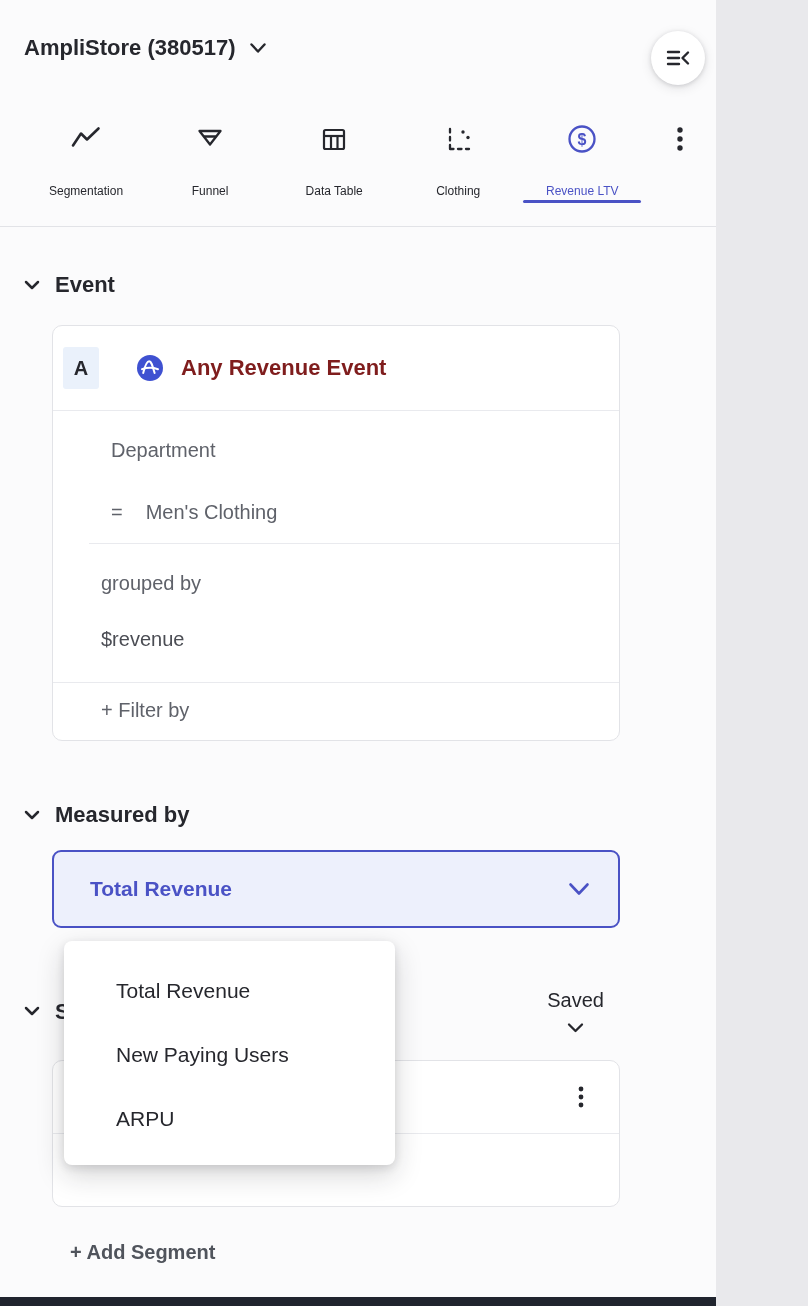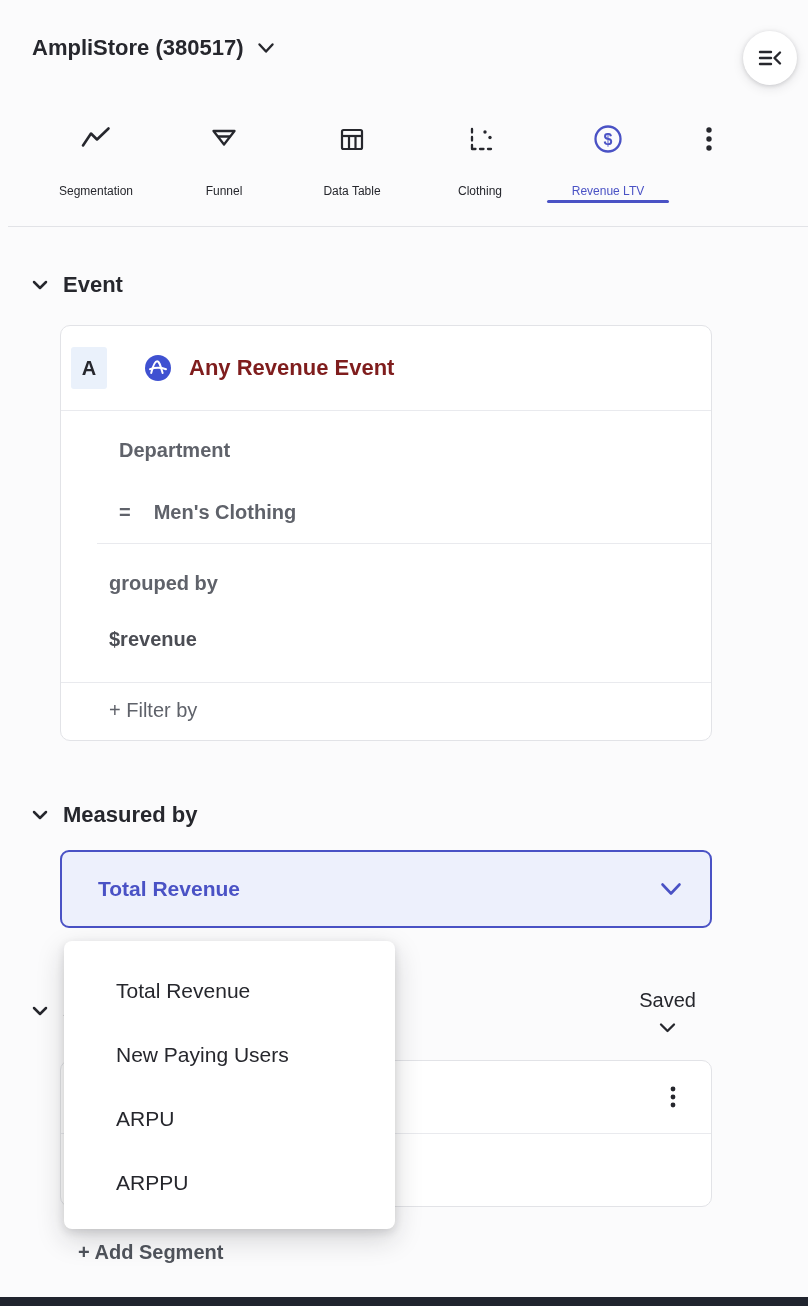--- a/index.html
+++ b/index.html
@@ -1,17 +1,17 @@
 <!DOCTYPE html>
 <html><head>
 <meta charset="utf-8">
 <style>
   * { margin:0; padding:0; box-sizing:border-box; }
   body { background:#e9e9ec; font-family:"Liberation Sans", sans-serif; }
-  .app { position:relative; width:808px; height:1306px; background:#fbfbfc; color:#25262c; overflow:hidden;padding-left:8px; }
+  .app { position:relative; width:716px; height:1306px; background:#fbfbfc; color:#25262c; overflow:hidden; }
 
   
   .topbar { position:relative; height:96px; display:flex; align-items:center; padding-left:24px; }
   .project-picker { display:flex; align-items:center; gap:13px; cursor:pointer; }
   .project-title { font-size:22px; font-weight:600; color:#26272d; }
   .collapse-btn { position:absolute; top:31px; right:11px; width:54px; height:54px; border-radius:50%;
     background:#fff; border:none; cursor:pointer; display:flex; align-items:center; justify-content:center;
     box-shadow:0 1px 4px rgba(30,30,40,.16), 0 3px 12px rgba(30,30,40,.10); }
 
   
@@ -40,21 +40,21 @@
 
   .card { margin-left:28px; background:#fff; border:1px solid #e2e3e7; border-radius:10px; }
 
   
   .event-card { margin-top:26px; }
   .event-head { display:flex; align-items:center; padding:21px 24px 21px 10px; border-bottom:1px solid #e9eaee; }
   .badge-a { width:36px; height:42px; background:#eaf1fb; border-radius:3px; display:flex; align-items:center;
     justify-content:center; font-size:20px; font-weight:700; color:#26272d; }
   .amp-icon { margin-left:37px; width:28px; height:28px; display:flex; }
   .event-title { margin-left:17px; font-size:22px; font-weight:700; color:#7f1d1d; cursor:pointer; }
-  .row { font-size:20px; color:#5f626a; line-height:22px;font-weight:bold; }
+  .row { font-size:20px; color:#5f626a; line-height:22px; }
   .row-prop { padding:28px 0 14px 58px; cursor:pointer; }
   .row-op { padding:26px 0 20px 58px; display:flex; gap:23px; cursor:pointer; }
   .divider { height:1px; background:#e9eaee; margin-left:36px; }
   .row-grouped { padding:28px 0 12px 48px; }
   .row-revenue { padding:22px 0 32px 48px; color:#4b4d54; cursor:pointer; }
   .event-foot { border-top:1px solid #e9eaee; padding:16px 0 19px 48px; font-size:20px; line-height:22px;
     color:#5f626a; cursor:pointer; }
 
   
   .select { margin:21px 0 0 28px; height:78px; background:#edf0fc; border:2px solid #4a52c5; border-radius:9px;
@@ -258,17 +258,16 @@
 
       <div class="add-segment">+ Add Segment</div>
     </section>
 
   </main>
 
   <div class="dropdown">
     <div class="option">Total Revenue</div>
     <div class="option">New Paying Users</div>
     <div class="option">ARPU</div>
-    <div class="option">ARPPU</div>
   </div>
 
   <div class="bottom-bar"></div>
 </div>
 
 </body></html>

